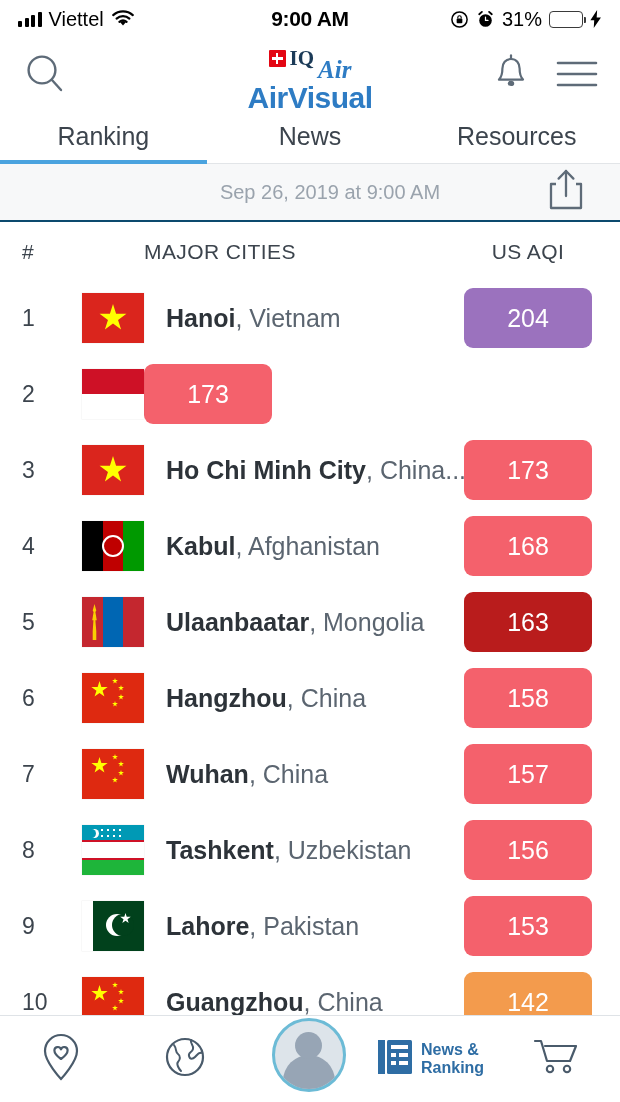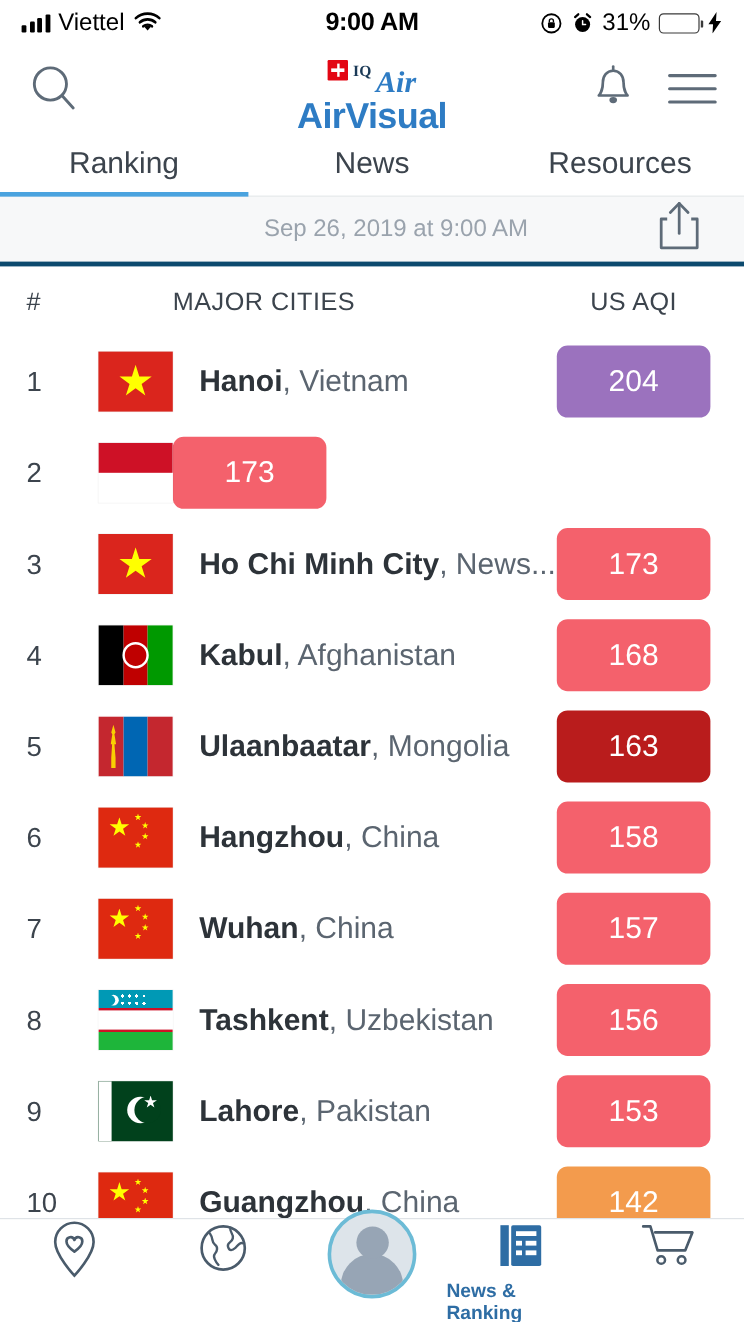--- a/index.html
+++ b/index.html
@@ -48,41 +48,41 @@
   .logo { display:flex; flex-direction:column; align-items:center; line-height:1; }
   .logo-top { display:flex; align-items:center; gap:4px; }
   .swiss {
     width:17px; height:17px; background:#E30613; position:relative; border-radius:1px;
   }
   .swiss::before, .swiss::after {
     content:""; position:absolute; background:#fff;
   }
   .swiss::before { left:7.3px; top:3px; width:2.6px; height:11px; }
   .swiss::after { left:3px; top:7.3px; width:11px; height:2.6px; }
-  .iq { font-family:"Liberation Serif", serif; font-size:13px; font-weight:bold; color:#1B3A57; }
+  .iq { font-family:"Liberation Serif", serif; font-size:21px; font-weight:bold; color:#1B3A57; }
   .air-it { font-family:"Liberation Serif", serif; font-size:25px; font-weight:bold; font-style:italic; color:#2E7CC4;margin-top:22px; }
   .logo-main {
     font-size:30px; font-weight:bold; color:#2E7CC4; letter-spacing:-0.5px; margin-top:1px;
   }
 
   
   .tabs { display:flex; height:54px; border-bottom:1px solid #e2e5e8; }
   .tab {
     flex:1; display:flex; align-items:center; justify-content:center;
     font-size:25px; color:#3c444d; cursor:pointer; position:relative;
   }
   .tab.active::after {
     content:""; position:absolute; left:0; right:0; bottom:-1px;
     height:4px; background:#4AA3DF;
   }
 
   
   .datebar {
     height:58px; background:#f7f8f9; display:flex; align-items:center;
-    position:relative; border-bottom:4px solid #0c4a6e;
+    position:relative; border-bottom:2px solid #0c4a6e;
   }
   .datebar .txt {
     flex:1; text-align:center; font-size:20px; color:#9aa3ad; padding-left:40px;
   }
   .share { position:absolute; right:34px; top:50%; transform:translateY(-50%); cursor:pointer; }
 
   
   .list { position:absolute; top:224px; bottom:87px; left:0; right:0; overflow:hidden; }
   .thead {
     display:flex; align-items:center; height:56px; padding:0 0 0 22px;
@@ -169,22 +169,22 @@
     clip-path:polygon(50% 0%,61% 35%,98% 35%,68% 57%,79% 91%,50% 70%,21% 91%,32% 57%,2% 35%,39% 35%);
   }
 
   
   .bottomnav {
     position:absolute; left:0; right:0; bottom:0; height:87px;
     background:#fff; border-top:1px solid #dfe3e7;
     display:flex; align-items:center;
   }
   .nav-item {
-    flex:1; display:flex; flex-direction:column; align-items:center;
-    justify-content:flex-start; gap:3px; cursor:pointer; height:100%;
+    flex:1; display:flex; flex-direction:row; align-items:center;
+    justify-content:center; gap:3px; cursor:pointer; height:100%;
   }
   .nav-label { font-size:16px; font-weight:bold; color:#2E6DA4; }
   .avatar-ring {
     width:74px; height:74px; border-radius:50%; border:3px solid #6CBBD6;
     background:#dde4ea; display:flex; align-items:flex-end;
     justify-content:center; overflow:hidden; margin-top:-8px;
   }
   .av-body { width:52px; height:34px; background:#97a5b5; border-radius:26px 26px 0 0; }
   .av-head { width:27px; height:27px; background:#97a5b5; border-radius:50%;
     position:absolute; margin-bottom:30px; }
@@ -310,21 +310,21 @@
         </div>
         <div class="badge" style="background:#F4616C">173</div>
       </div>
       <div class="row">
         <div class="rank">3</div>
         <div class="flagwrap">
           <div class="flag f-vn">
             <div class="star-shape star" style="width:28px;height:28px"></div>
           </div>
         </div>
-        <div class="cityname"><span class="c">Ho Chi Minh City</span><span class="co">, <span>News...</span></span></div>
+        <div class="cityname"><span class="c">Ho Chi Minh City</span><span class="co">, <span>China...</span></span></div>
         <div class="badge" style="background:#F4616C">173</div>
       </div>
       <div class="row">
         <div class="rank">4</div>
         <div class="flagwrap">
           <div class="flag f-af">
             <div class="s s1"></div>
             <div class="s s2"></div>
             <div class="s s3"></div>
             <div class="emb"></div>

